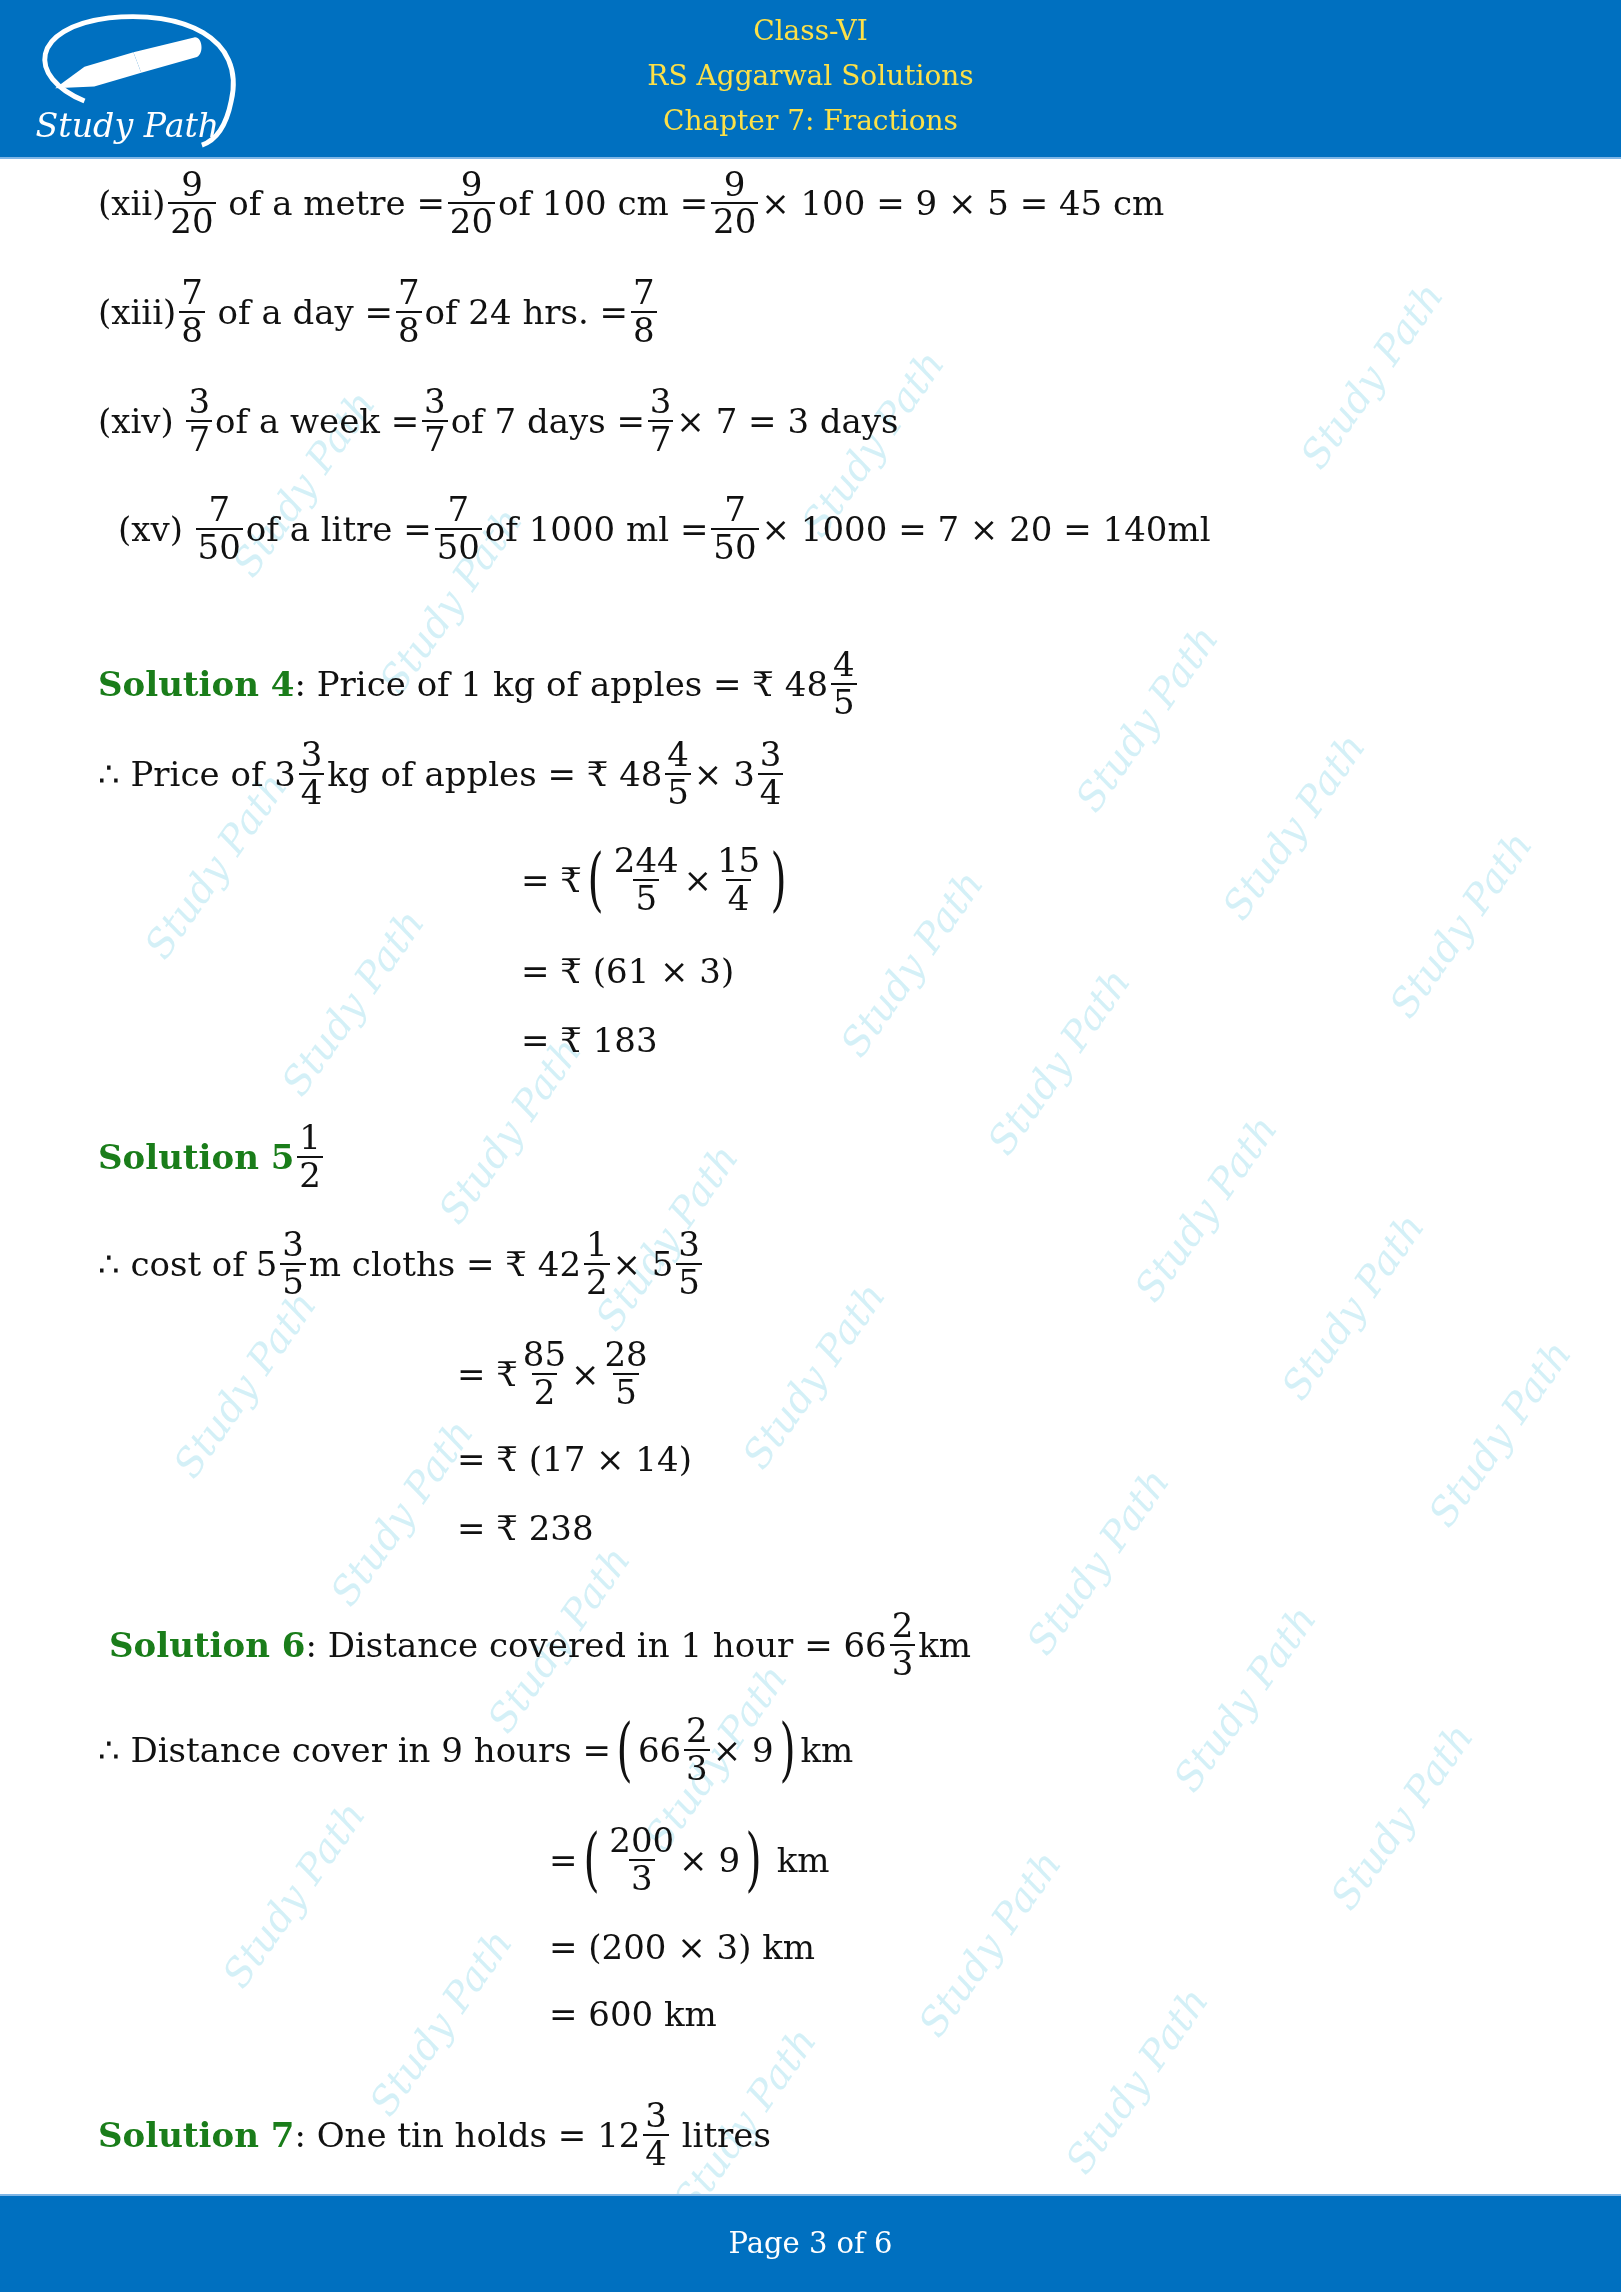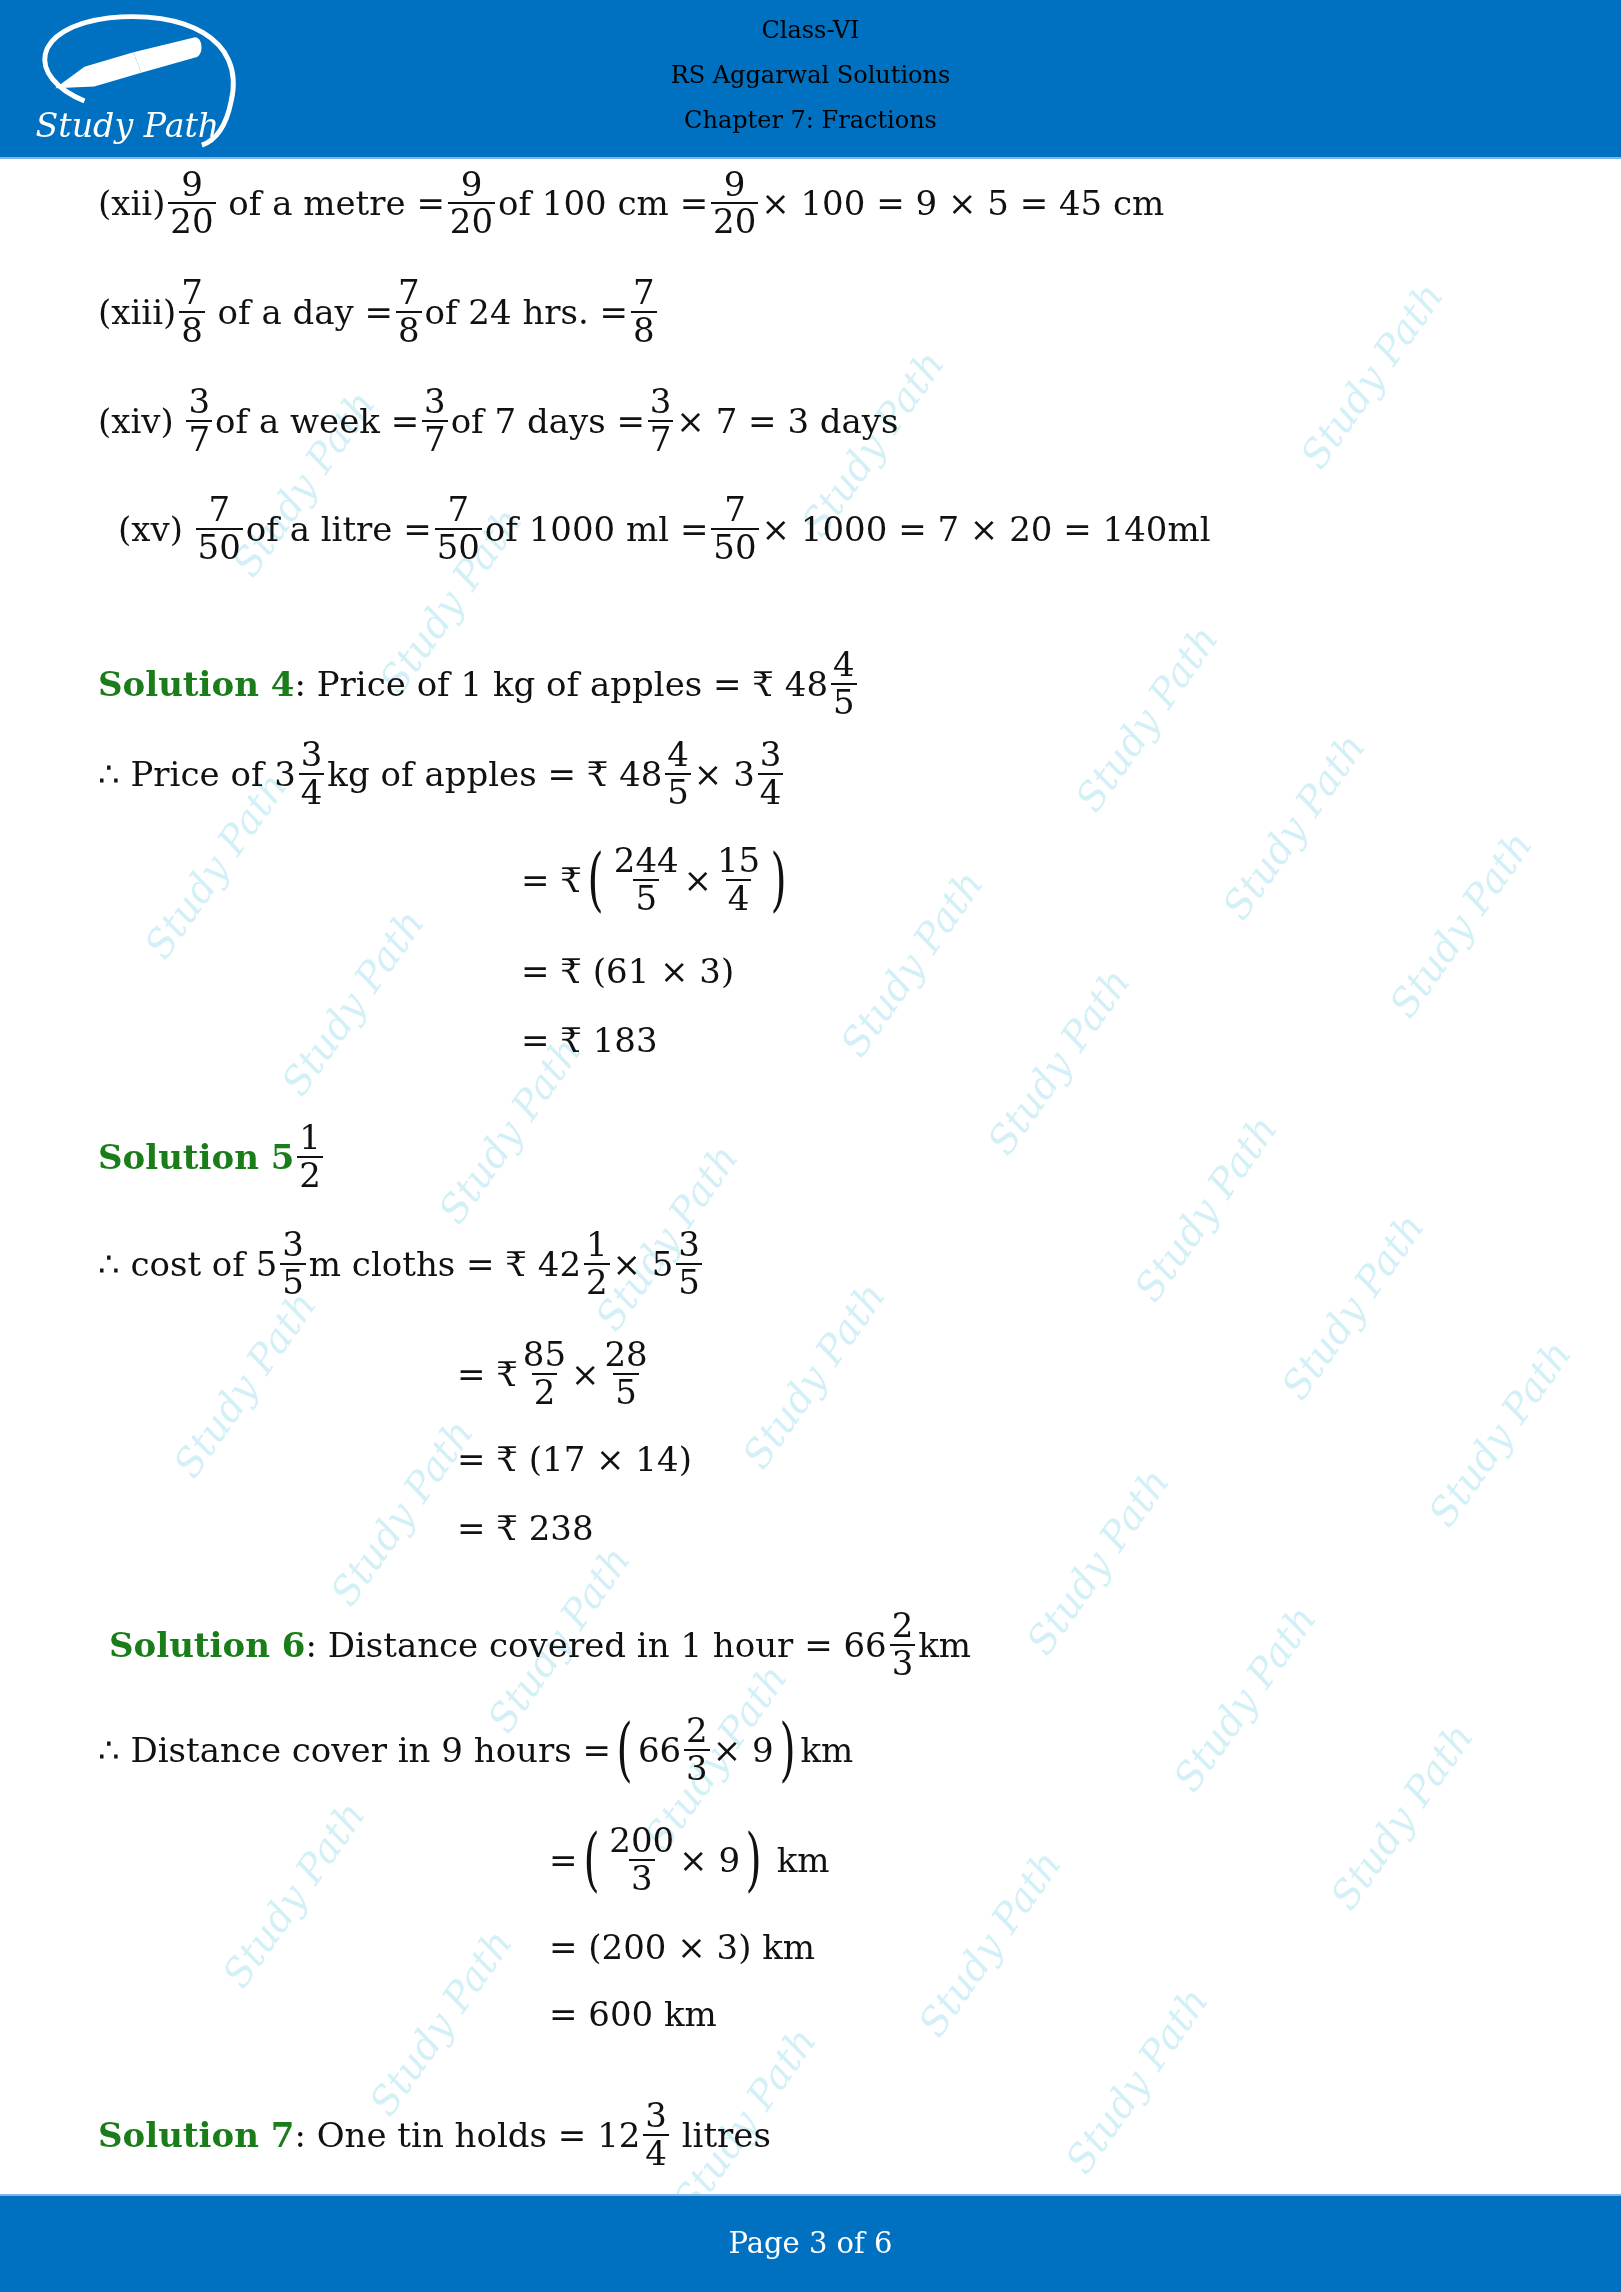--- a/index.html
+++ b/index.html
@@ -9,22 +9,22 @@
     font-family: "DejaVu Serif", "Liberation Serif", serif;
     color: #111;
   }
   .header {
     position: absolute; left: 0; top: 0; width: 1621px; height: 157px;
     background: #0070c0;
     border-bottom: 2.9px solid #7fb6e6;
   }
   .header-titles {
     position: absolute; left: 0; right: 0; top: 7.8px;
-    text-align: center; color: #000000;
-    font-family: "DejaVu Serif", serif; font-size: 24px; line-height: 45px;
+    text-align: center; color: #fde047;
+    font-family: "DejaVu Serif", serif; font-size: 28px; line-height: 45px;
   }
   .logo { position: absolute; left: 15.7px; top: 7.8px; width: 225px; height: 147px; }
   .footer {
     position: absolute; left: 0; top: 2194px; width: 1621px; height: 99px;
     background: #0070c0; border-top: 2.9px solid #7fb6e6;
     color: #fff; text-align: center; font-size: 29px; line-height: 94px;
   }
   .content { position: absolute; left: 98px; top: 157px; right: 0; }
   .row {
     position: absolute; left: 0; white-space: nowrap;

